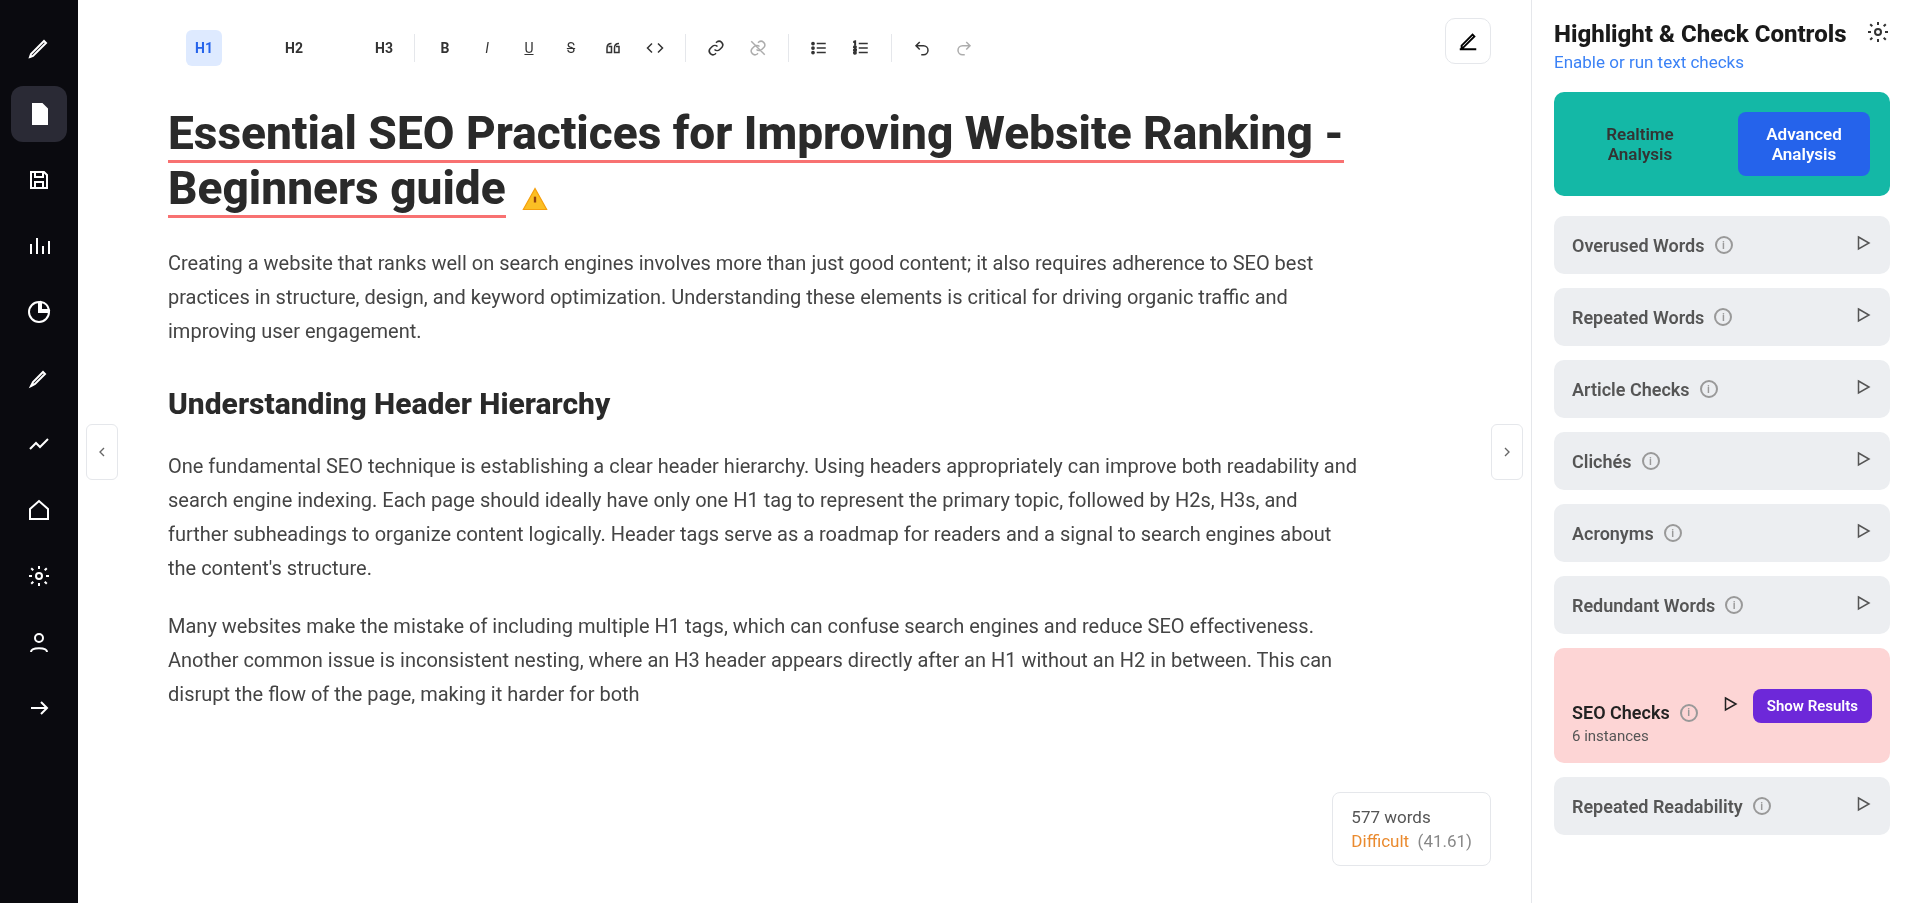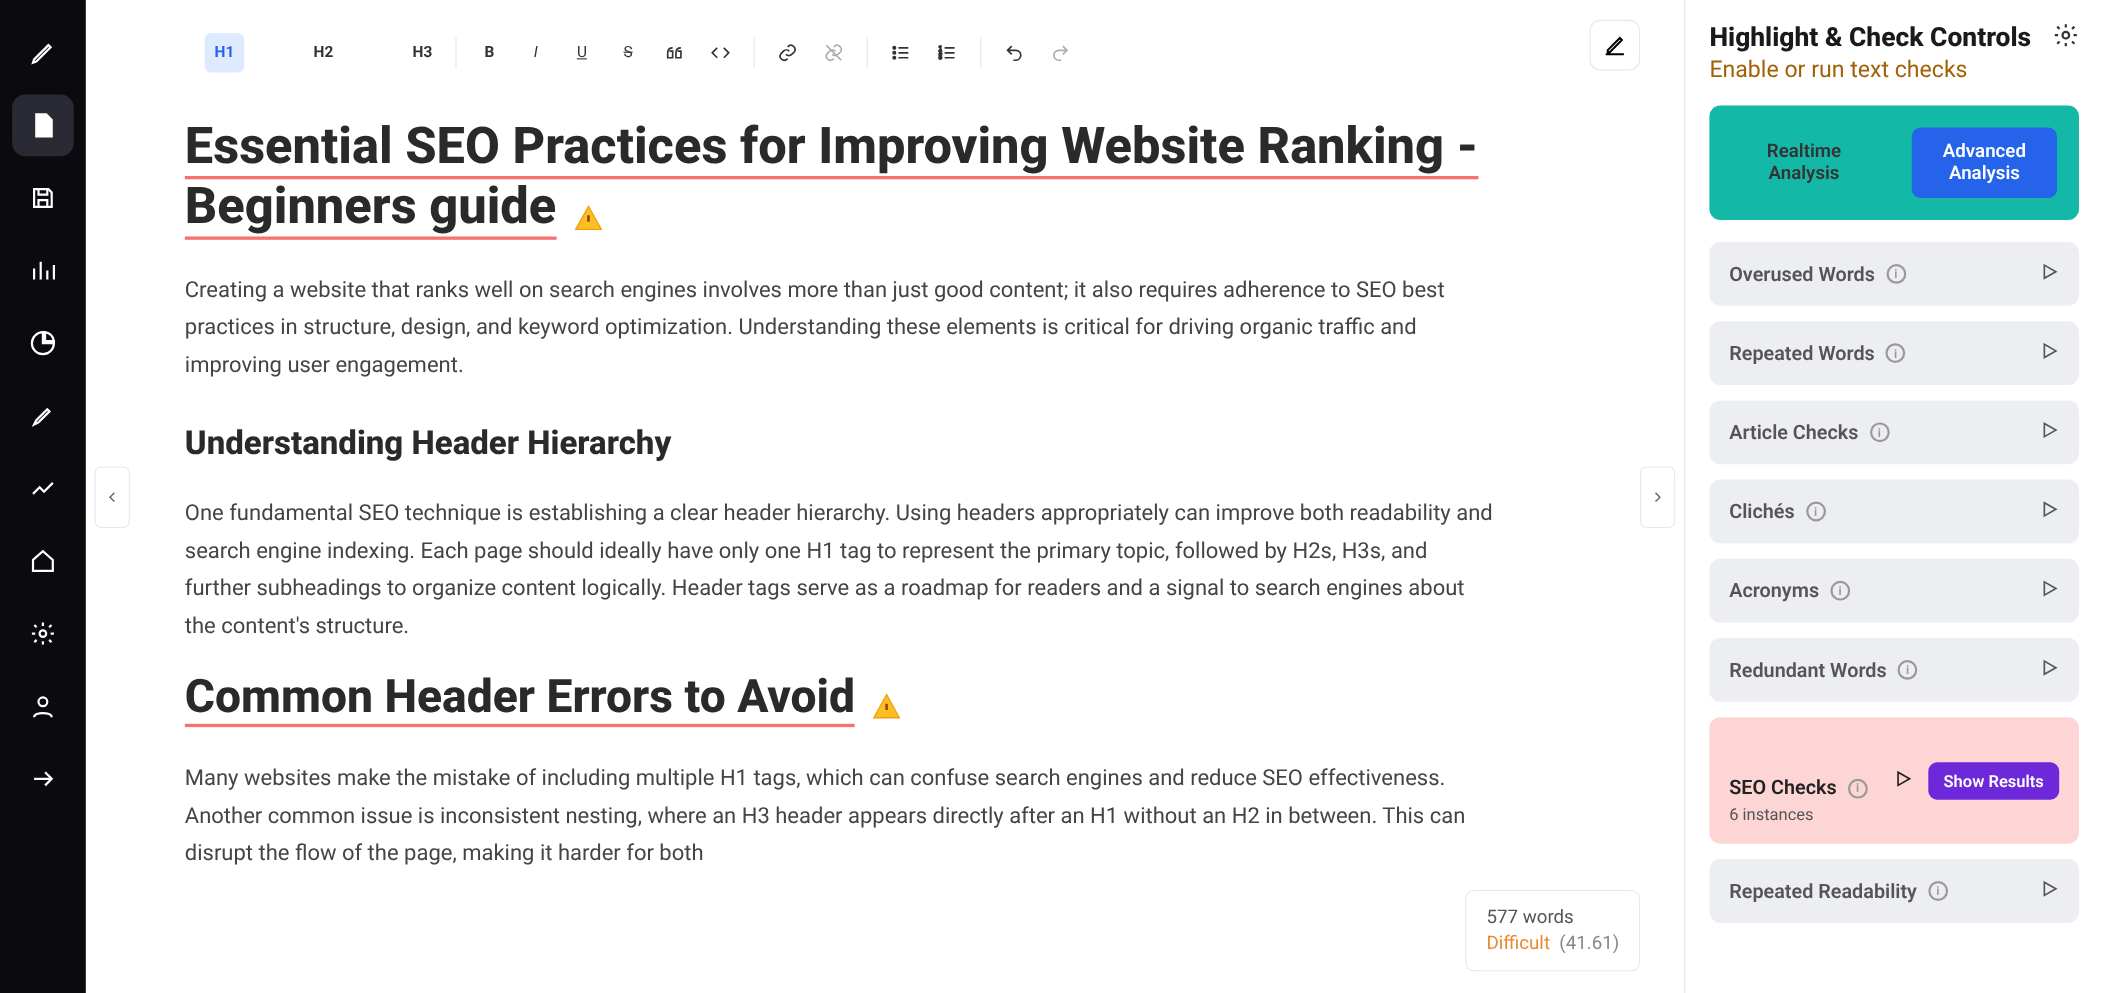--- a/index.html
+++ b/index.html
@@ -23,28 +23,28 @@
 .content h1 { font-size: 46px; font-weight: 800; line-height: 1.2; margin-bottom: 30px; display: inline; }
 .content h2 { font-size: 30px; font-weight: 800; margin: 30px 0 20px; }
 .content h1.seo-flag { border-bottom: 3px solid #f87171; margin-top: 22px; }
 .content p { margin-bottom: 24px; color: #444; }
 .warn-icon { display: inline-block; width: 28px; height: 28px; margin-left: 10px; vertical-align: middle; }
 .h1-wrap { margin-bottom: 30px; }
 .nav-arrow { position: absolute; top: 50%; transform: translateY(-50%); width: 32px; height: 56px; border: 1px solid #e5e7eb; background: #fff; display: flex; align-items: center; justify-content: center; cursor: pointer; border-radius: 6px; }
 .nav-left { left: 8px; }
 .nav-right { right: 8px; }
 .nav-arrow svg { width: 16px; height: 16px; stroke: #666; fill: none; stroke-width: 2; }
-.stats-box { position: absolute; right: 40px; bottom: 20px; border: 1px solid #e5e7eb; border-radius: 8px; padding: 14px 18px; background: #fff; font-size: 17px; }
+.stats-box { position: absolute; right: 40px; bottom: 37px; border: 1px solid #e5e7eb; border-radius: 8px; padding: 14px 18px; background: #fff; font-size: 17px; }
 .stats-words { color: #555; margin-bottom: 4px; }
 .stats-diff { color: #ea8a2e; }
 .stats-diff .score { color: #888; }
 .right-panel { width: 380px; padding: 20px 22px; }
 .panel-header { display: flex; justify-content: space-between; align-items: flex-start; margin-bottom: 20px; }
 .panel-title { font-size: 24px; font-weight: 800; }
-.panel-sub { font-size: 21px; color: #a16207; margin-top: 4px; }
+.panel-sub { font-size: 17px; color: #3b82f6; margin-top: 4px; }
 .gear-btn { width: 24px; height: 24px; cursor: pointer; }
 .gear-btn svg { width: 24px; height: 24px; stroke: #333; fill: none; stroke-width: 2; }
 .tabs { display: flex; background: #14b8a6; border-radius: 10px; padding: 20px; margin-bottom: 20px; }
 .tab { flex: 1; text-align: center; padding: 12px 8px; font-size: 17px; font-weight: 600; border-radius: 8px; cursor: pointer; color: #333; }
 .tab.active { background: #2563eb; color: #fff; margin-left: 32px; }
 .check-item { background: #eceef1; border-radius: 10px; padding: 18px 18px; margin-bottom: 14px; display: flex; align-items: center; justify-content: space-between; cursor: pointer; }
 .check-item.highlighted { background: #fdd5d5; }
 .check-label { font-size: 18px; font-weight: 600; color: #555; display: flex; align-items: center; gap: 10px; }
 .check-item.highlighted .check-label { color: #222; }
 .info-circle { width: 18px; height: 18px; border: 2px solid #999; border-radius: 50%; display: inline-flex; align-items: center; justify-content: center; font-size: 11px; color: #999; }
@@ -211,27 +211,20 @@
       <div class="h1-wrap">
         <h1 class="seo-flag">Essential SEO Practices for Improving Website Ranking - Beginners guide</h1>
         <span class="warn-icon"><svg viewBox="0 0 24 24">
               <path d="M12 3L2 21h20L12 3z" fill="#fbbf24" stroke="#f59e0b"></path>
               <path d="M12 10v5M12 18h0" stroke="#92400e" stroke-width="2"></path>
             </svg></span>
       </div>
       <p>Creating a website that ranks well on search engines involves more than just good content; it also requires adherence to SEO best practices in structure, design, and keyword optimization. Understanding these elements is critical for driving organic traffic and improving user engagement.</p>
       <h2>Understanding Header Hierarchy</h2>
       <p>One fundamental SEO technique is establishing a clear header hierarchy. Using headers appropriately can improve both readability and search engine indexing. Each page should ideally have only one H1 tag to represent the primary topic, followed by H2s, H3s, and further subheadings to organize content logically. Header tags serve as a roadmap for readers and a signal to search engines about the content's structure.</p>
-      <div class="h1-wrap">
-        <h1 class="seo-flag" style="font-size:42px">Common Header Errors to Avoid</h1>
-        <span class="warn-icon"><svg viewBox="0 0 24 24">
-              <path d="M12 3L2 21h20L12 3z" fill="#fbbf24" stroke="#f59e0b"></path>
-              <path d="M12 10v5M12 18h0" stroke="#92400e" stroke-width="2"></path>
-            </svg></span>
-      </div>
       <p>Many websites make the mistake of including multiple H1 tags, which can confuse search engines and reduce SEO effectiveness. Another common issue is inconsistent nesting, where an H3 header appears directly after an H1 without an H2 in between. This can disrupt the flow of the page, making it harder for both</p>
     </div>
 
     <div class="stats-box">
       <div class="stats-words">577 words</div>
       <div class="stats-diff">
         <span>Difficult</span>&nbsp;&nbsp;<span class="score">(41.61)</span>
       </div>
     </div>
   </div>

